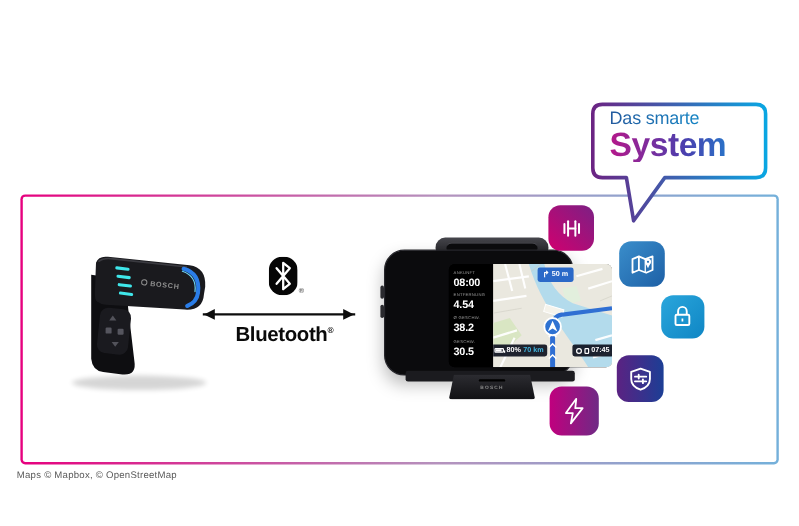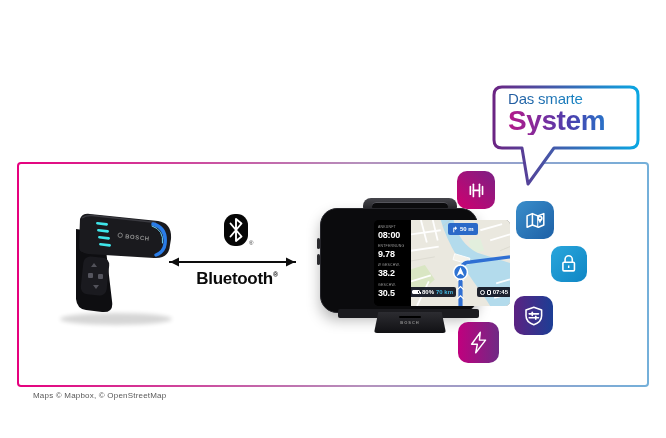--- a/index.html
+++ b/index.html
@@ -76,21 +76,21 @@
 
   
   .fi { position:absolute; border-radius:10px; display:flex; align-items:center; justify-content:center; }
   .fi svg { width:76%; height:76%; }
   .fi-dumbbell  { left:457px; top:171px; width:38px; height:38px; background:linear-gradient(45deg,#d0006f,#7c2084); }
   .fi-map       { left:516px; top:201px; width:38px; height:38px; background:linear-gradient(135deg,#3a8ecb,#1d60a6); }
   .fi-lock      { left:551px; top:246px; width:36px; height:36px; background:linear-gradient(135deg,#2aa6dc,#0f86c4); }
   .fi-shield    { left:514px; top:296px; width:39px; height:39px; background:linear-gradient(90deg,#5b2282,#1c3e95); }
   .fi-flash     { left:458px; top:322px; width:41px; height:41px; background:linear-gradient(90deg,#c0007e,#6f2a85); }
 
-  .attribution { position:absolute; left:14px; top:391px; font-size:8px; color:#595959; letter-spacing:.2px;margin-left:19px; }
+  .attribution { position:absolute; left:14px; top:391px; font-size:8px; color:#595959; letter-spacing:.2px; }
 </style>
 </head>
 <body>
 
 <div class="canvas">
 
   <div class="frame">
     <div class="frame-inner"></div>
   </div>
 
@@ -153,21 +153,21 @@
   <div class="phone-btn" style="left:477px;top:246px;width:3px;height:15px;"></div>
 
   <div class="phone-screen">
     <div class="stats-panel">
       <div class="stat">
         <div class="lbl">ANKUNFT</div>
         <div class="val">08:00</div>
       </div>
       <div class="stat">
         <div class="lbl">ENTFERNUNG</div>
-        <div class="val">9.78</div>
+        <div class="val">4.54</div>
       </div>
       <div class="stat">
         <div class="lbl">Ø GESCHW.</div>
         <div class="val">38.2</div>
       </div>
       <div class="stat">
         <div class="lbl">GESCHW.</div>
         <div class="val">30.5</div>
       </div>
     </div>

